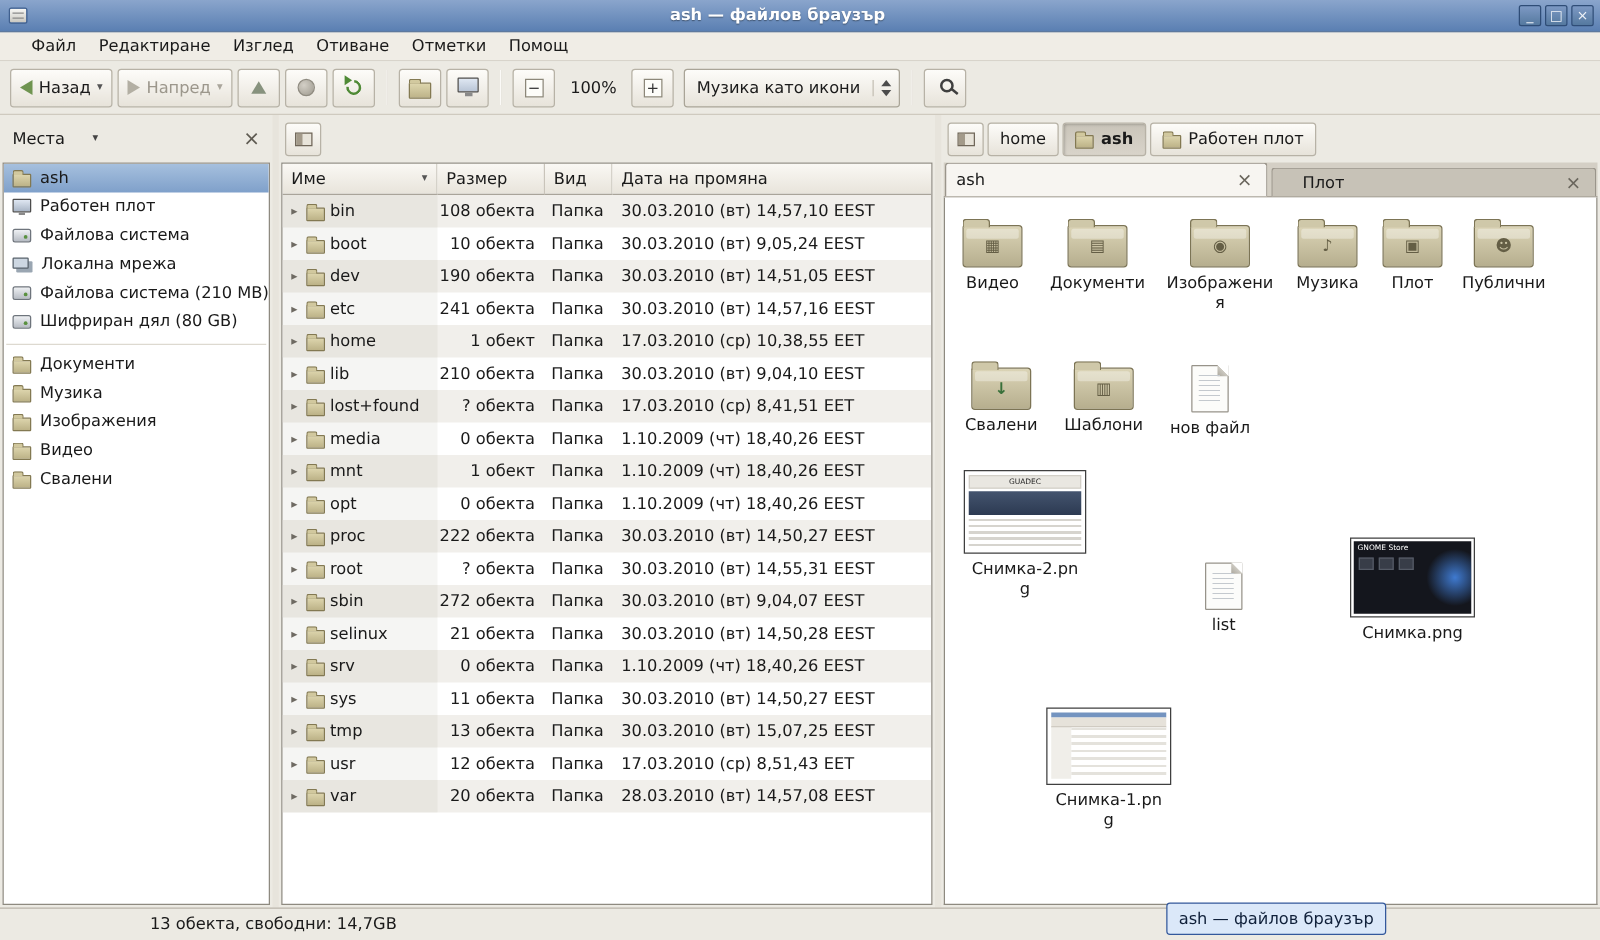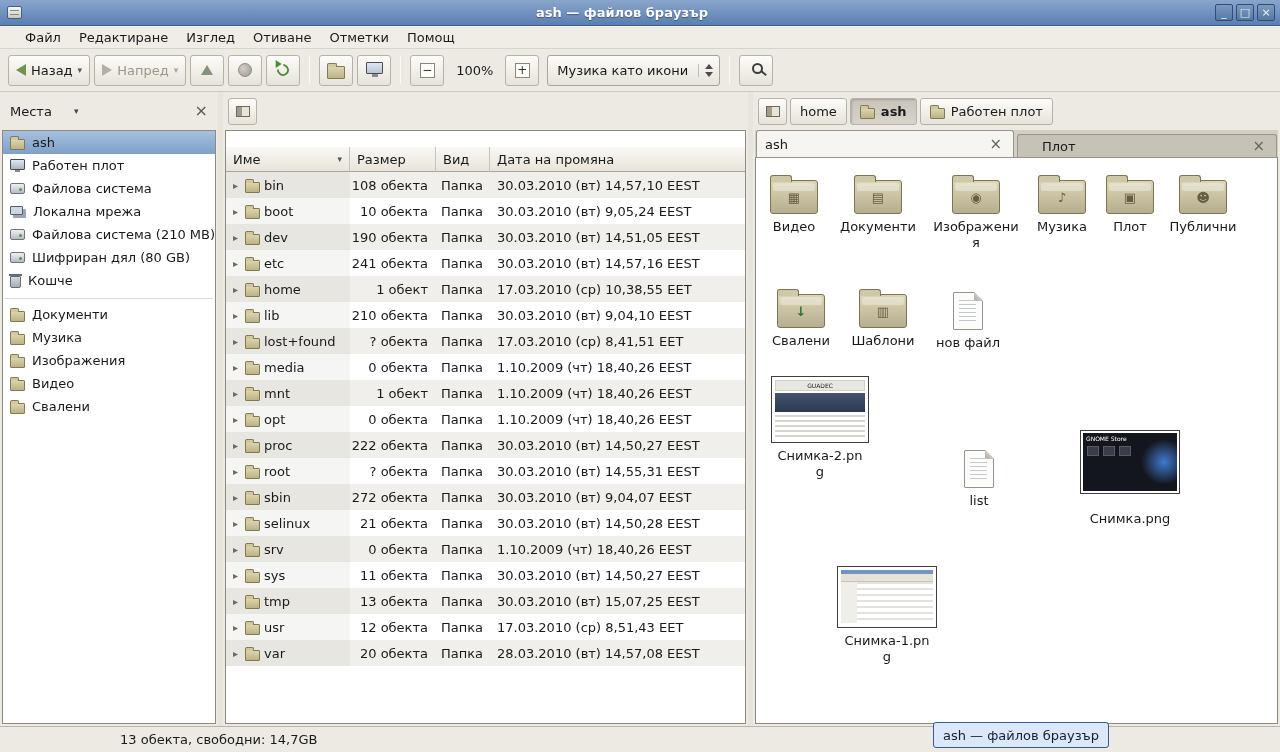--- a/index.html
+++ b/index.html
@@ -101,21 +101,21 @@
   .trash-icon::before { content:""; position:absolute; top:-3px; left:-2px; right:-2px; height:2px; background:#666d76; }
 
   
   .loc-strip { height:38px; display:flex; align-items:center; padding:0 5px; gap:3px; }
   .mini-btn { width:29px; height:27px; border:1px solid #b7b2a6; border-radius:3px;
     background:linear-gradient(#fdfcf9,#e7e3da); display:flex; align-items:center; justify-content:center; }
   .pane-ico { width:14px; height:11px; border:1px solid #70675a; background:#e8e4da; position:relative; }
   .pane-ico::after { content:""; position:absolute; left:0; top:0; bottom:0; width:5px; background:#a39a8a; }
   .tree { position:absolute; top:38px; left:2px; right:2px; bottom:2px; border:1px solid #8e8a80;
     background:#fff; display:flex; flex-direction:column; overflow:hidden; }
-  .thead { display:flex; flex:none; height:25px;margin-top:16px; }
+  .thead { display:flex; flex:none; height:25px; }
   .hcell { background:linear-gradient(#faf8f4,#e8e4db); border-right:1px solid #c9c4ba;
     border-bottom:1px solid #a9a49a; padding:2px 7px; display:flex; align-items:center; }
   .h-name { width:124px; } .h-size { width:86px; } .h-type { width:54px; } .h-date { flex:1; border-right:none; }
   .sort-chev { margin-left:auto; font-size:9px; color:#555; }
   .tbody { flex:1; overflow:hidden; }
   .trow { display:flex; height:26px; align-items:center; }
   .trow.odd { background:#f1efeb; }
   .cell { height:100%; display:flex; align-items:center; }
   .c-name { width:124px; padding-left:4px; gap:4px; background:rgba(120,110,90,0.07); }
   .c-size { width:86px; justify-content:flex-end; padding-right:8px; }
@@ -282,24 +282,20 @@
           <span class="sb-label" data-name="places-item-label">Локална мрежа</span>
         </div>
         <div class="sb-item" data-name="places-item">
           <span class="drive-icon" data-name="drive-icon"></span>
           <span class="sb-label" data-name="places-item-label">Файлова система (210 MB)</span>
         </div>
         <div class="sb-item" data-name="places-item">
           <span class="drive-icon" data-name="drive-icon"></span>
           <span class="sb-label" data-name="places-item-label">Шифриран дял (80 GB)</span>
         </div>
-        <div class="sb-item" data-name="places-item">
-          <span class="trash-icon" data-name="trash-icon"></span>
-          <span class="sb-label" data-name="places-item-label">Кошче</span>
-        </div>
         <div class="sb-sep" data-name="places-separator"></div>
         <div class="sb-item" data-name="places-item">
           <span class="fold16" data-name="folder-icon"></span>
           <span class="sb-label" data-name="places-item-label">Документи</span>
         </div>
         <div class="sb-item" data-name="places-item">
           <span class="fold16" data-name="folder-icon"></span>
           <span class="sb-label" data-name="places-item-label">Музика</span>
         </div>
         <div class="sb-item" data-name="places-item">
@@ -630,21 +626,21 @@
           <div class="w-lines"></div>
         </div>
         <div class="ilabel" data-name="icon-label">Снимка-2.png</div>
       </div>
       <div class="ivitem kind-file" data-name="file-item" style="left: 223px; top: 288px;">
         <div class="fileL" data-name="file-icon">
           <div class="file-lines"></div>
         </div>
         <div class="ilabel" data-name="icon-label">list</div>
       </div>
-      <div class="ivitem kind-image" data-name="image-item" style="left: 374px; top: 272px; gap: 12px;">
+      <div class="ivitem kind-image" data-name="image-item" style="left: 374px; top: 272px;">
         <div class="thumb t-dark" data-name="image-thumbnail">
           <div class="d-inner">
             <div class="d-glow"></div>
             <div class="d-title">GNOME Store</div>
             <div class="d-row"><span class="d-sq"></span><span class="d-sq"></span><span class="d-sq"></span></div>
           </div>
         </div>
         <div class="ilabel" data-name="icon-label">Снимка.png</div>
       </div>
       <div class="ivitem kind-image" data-name="image-item" style="left: 131px; top: 408px;">

